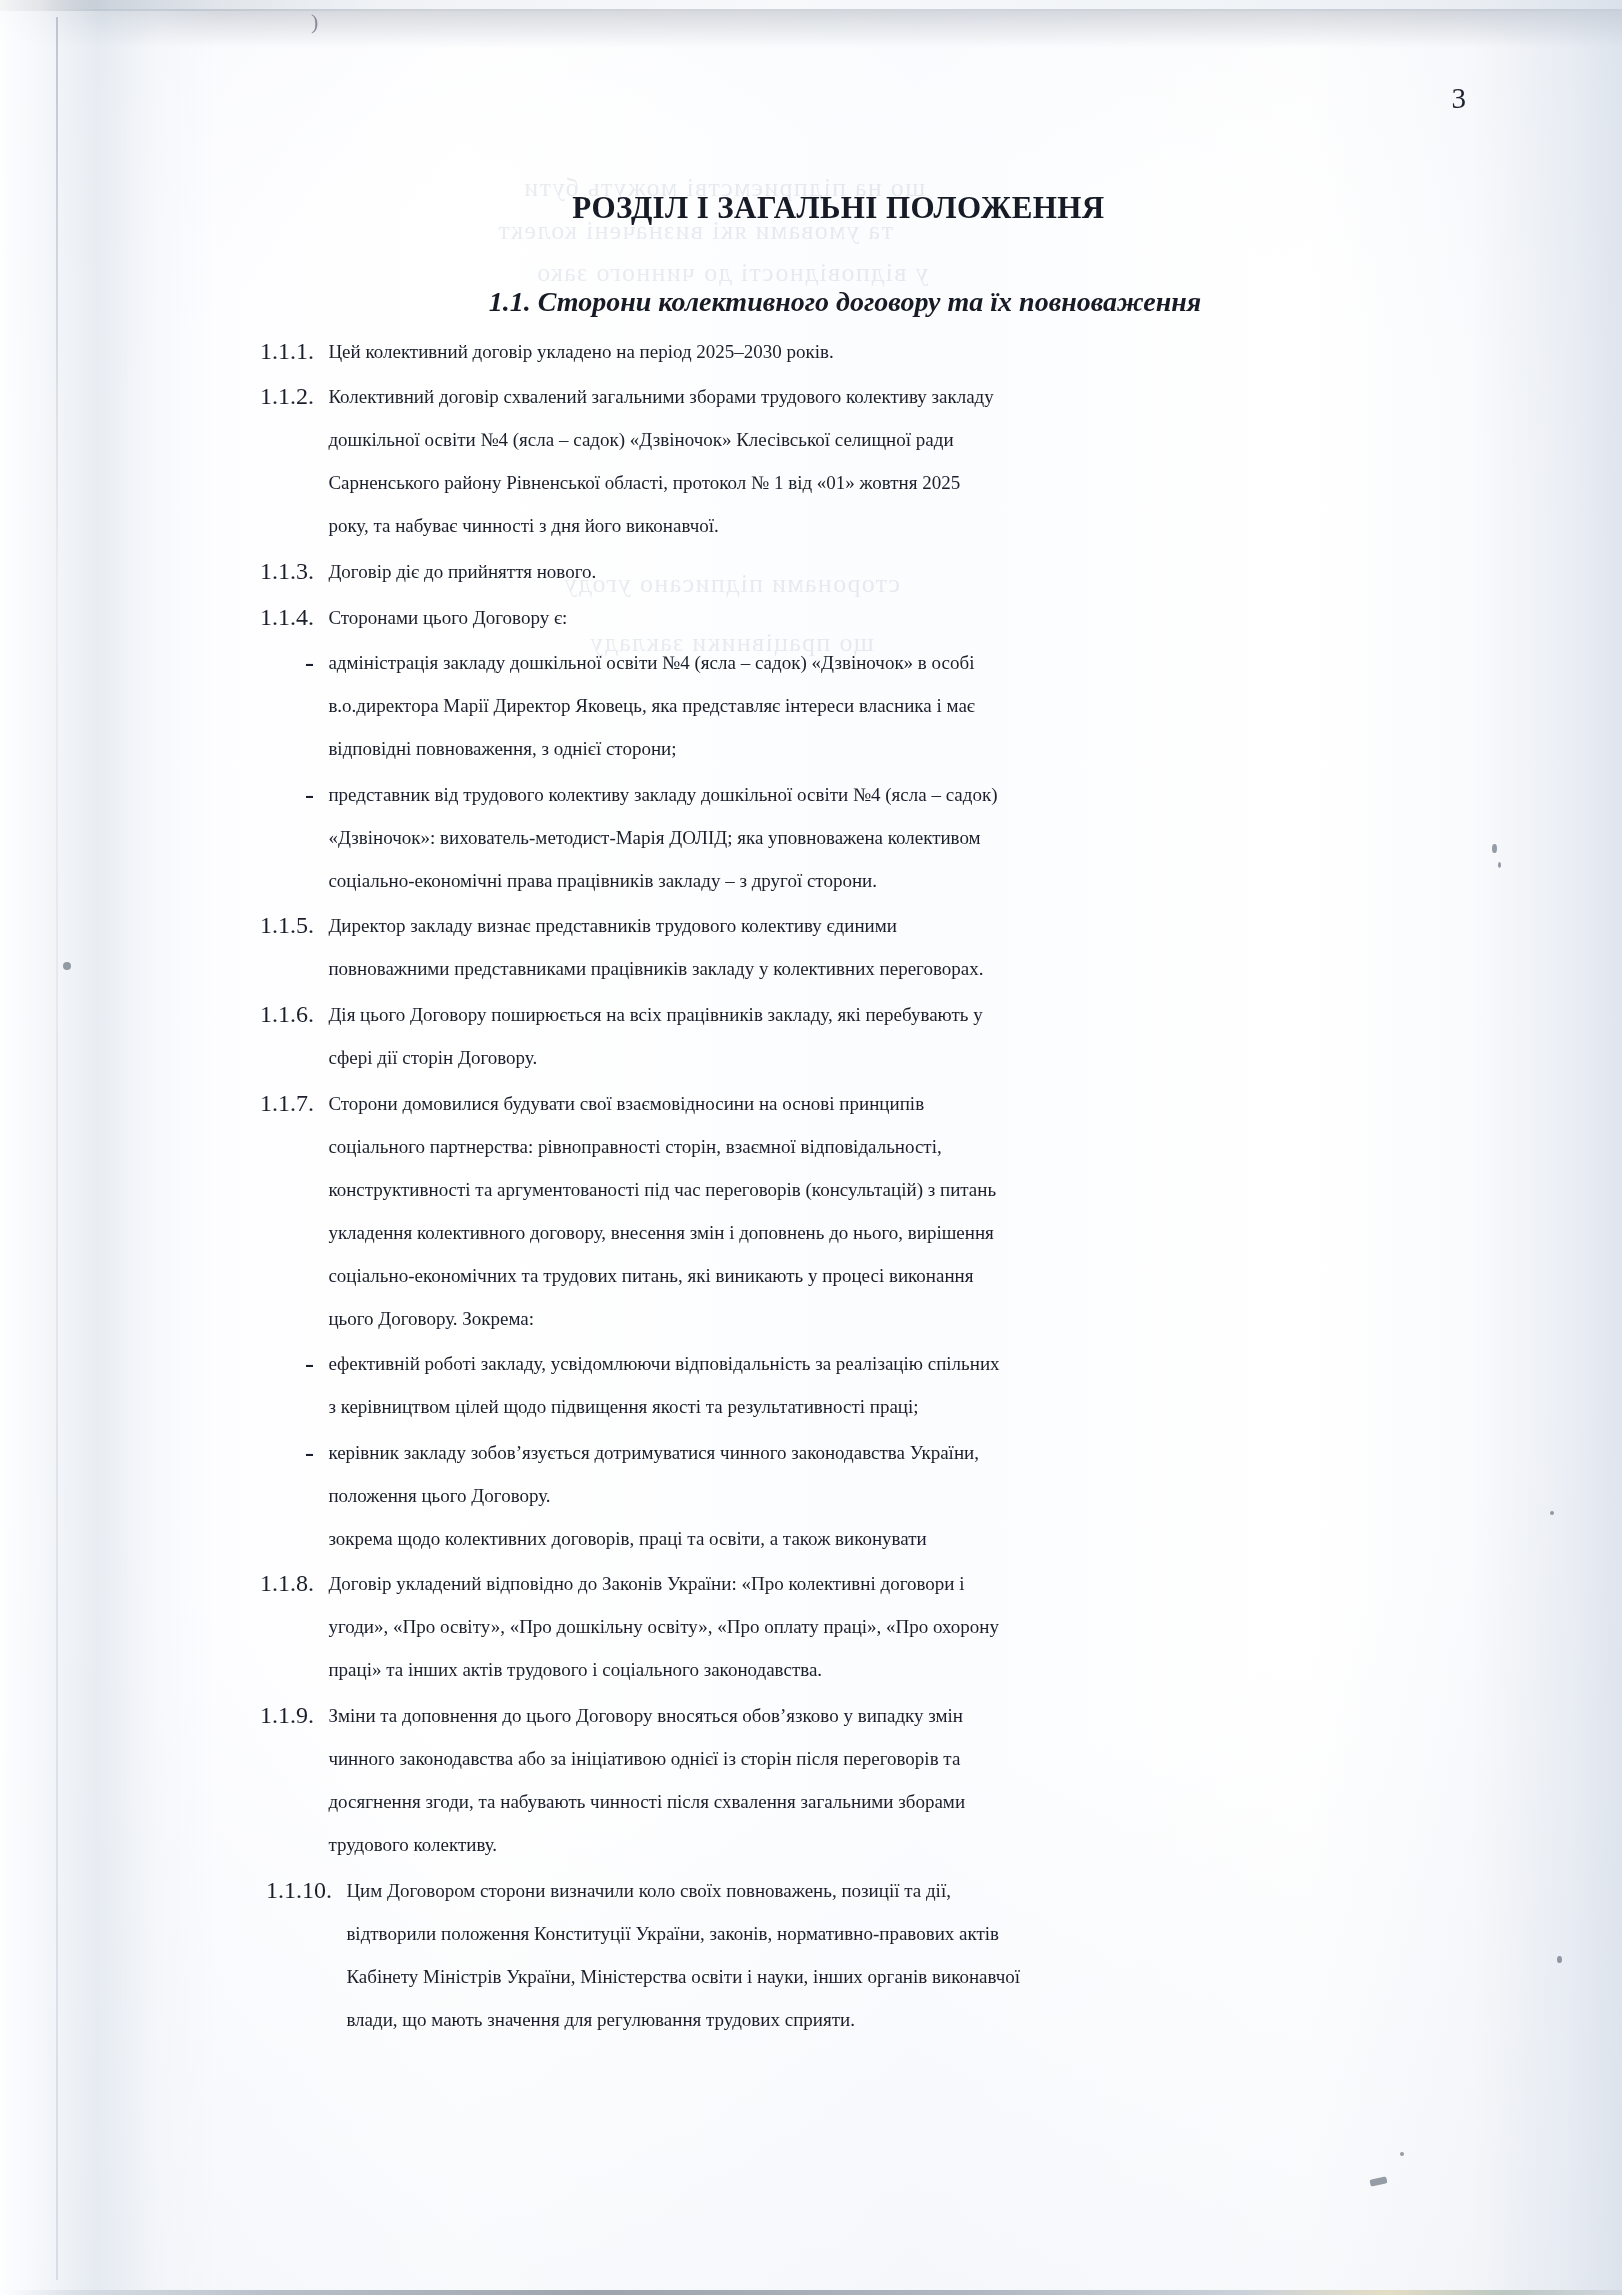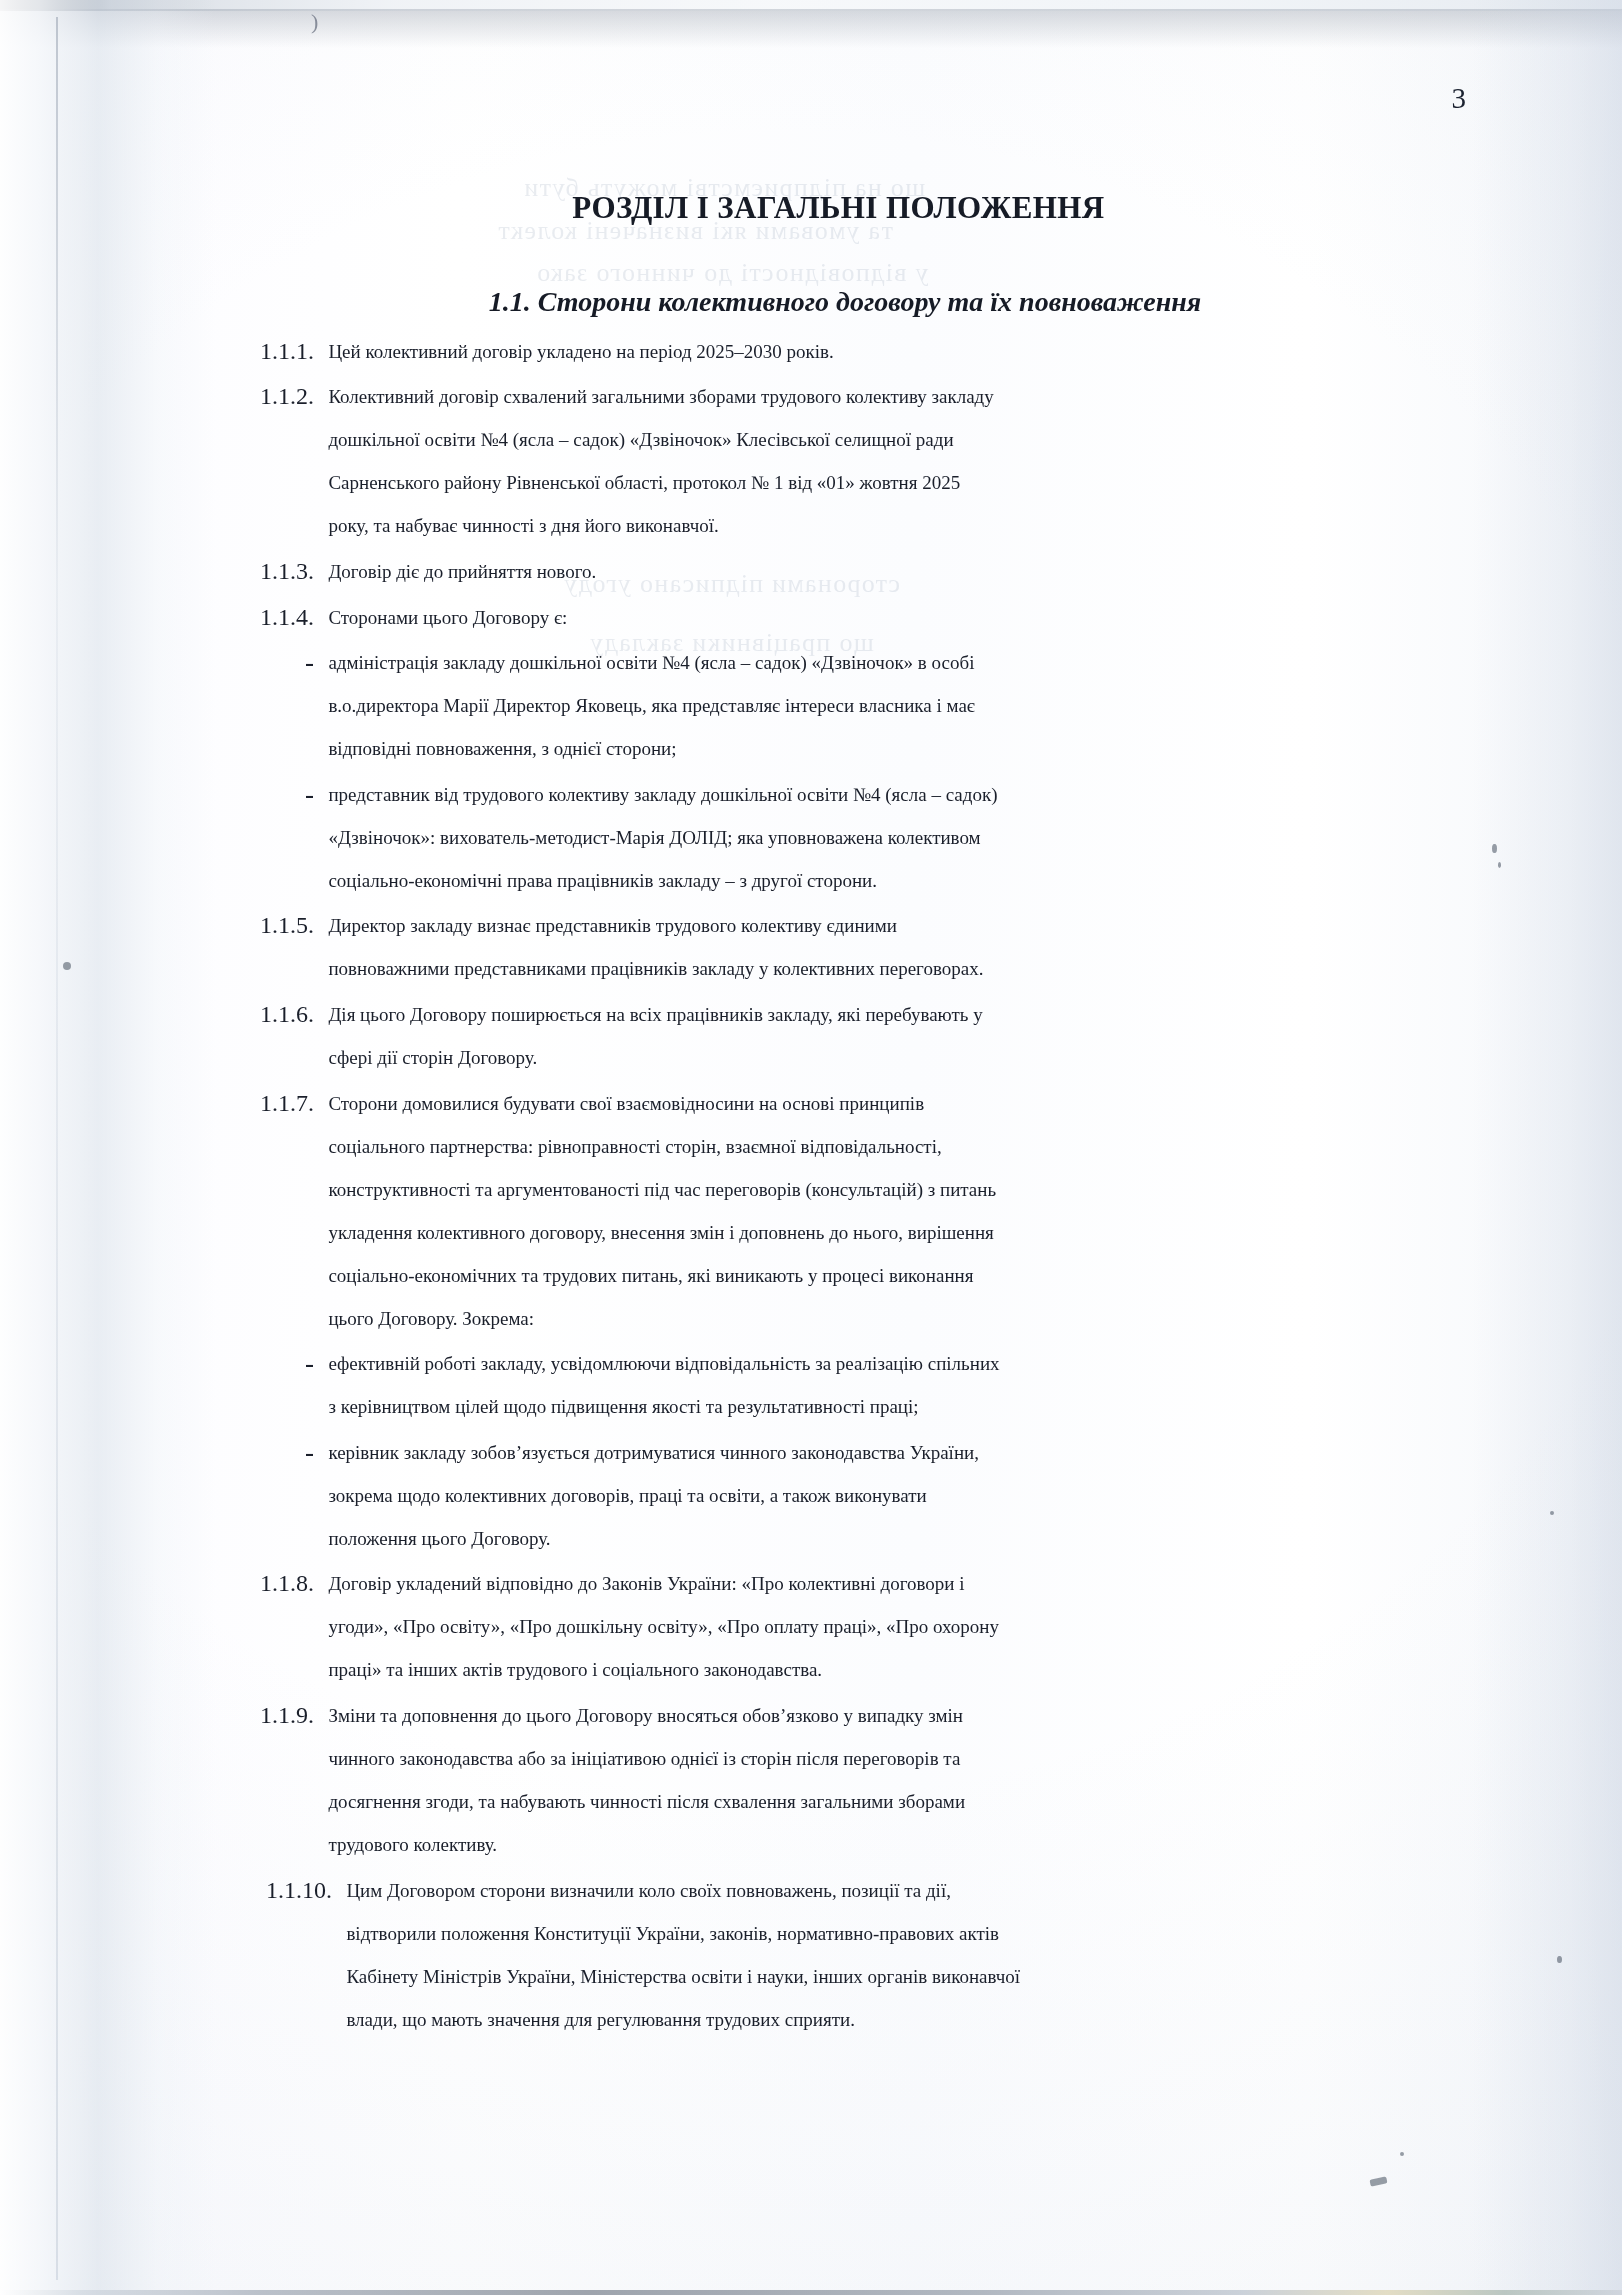--- a/index.html
+++ b/index.html
@@ -302,22 +302,22 @@
           <div class="clause-num">-</div>
           <div class="clause-body">
             <span class="ln">ефективній роботі закладу, усвідомлюючи відповідальність за реалізацію спільних</span>
             <span class="ln">з керівництвом цілей щодо підвищення якості та результативності праці;</span>
           </div>
         </div>
         <div class="clause bullet">
           <div class="clause-num">-</div>
           <div class="clause-body">
             <span class="ln">керівник закладу зобов’язується дотримуватися чинного законодавства України,</span>
+            <span class="ln">положення цього Договору.</span>
             <span class="ln">зокрема щодо колективних договорів, праці та освіти, а також виконувати</span>
-            <span class="ln">положення цього Договору.</span>
           </div>
         </div>
         <div class="clause">
           <div class="clause-num">1.1.8.</div>
           <div class="clause-body">
             <span class="ln">Договір укладений відповідно до Законів України: «Про колективні договори і</span>
             <span class="ln">угоди», «Про освіту», «Про дошкільну освіту», «Про оплату праці», «Про охорону</span>
             <span class="ln">праці» та інших актів трудового і соціального законодавства.</span>
           </div>
         </div>

